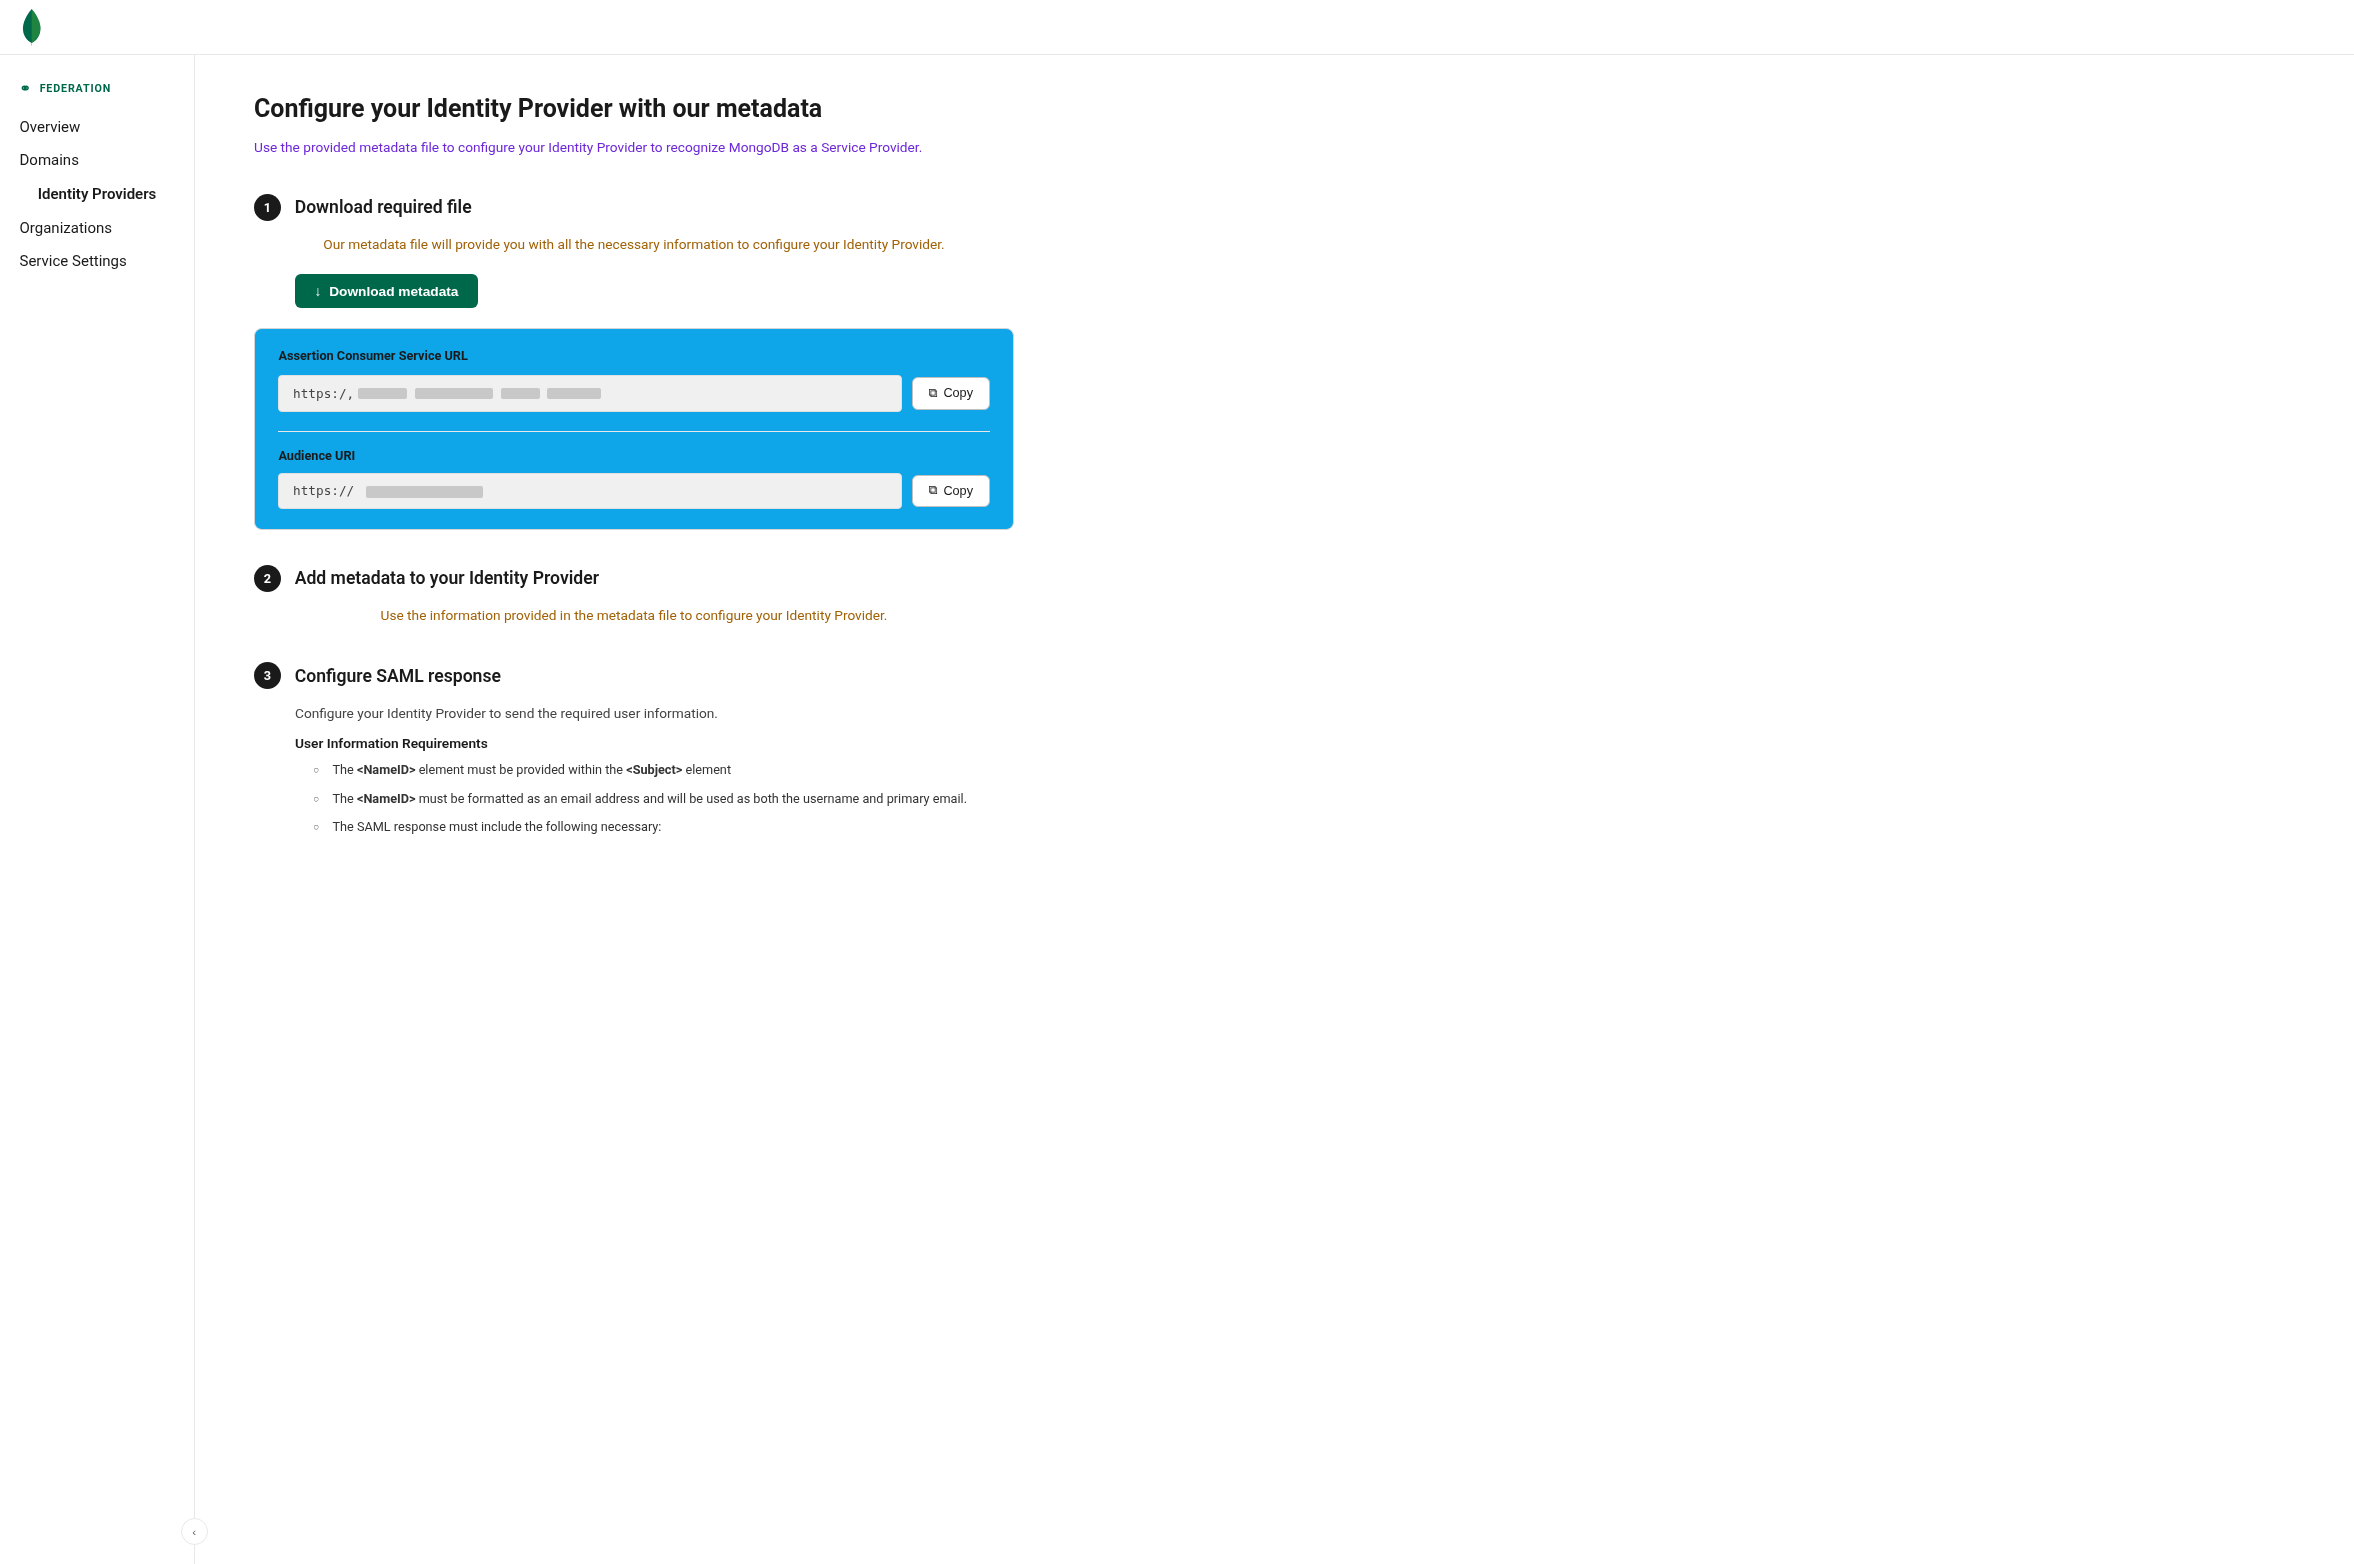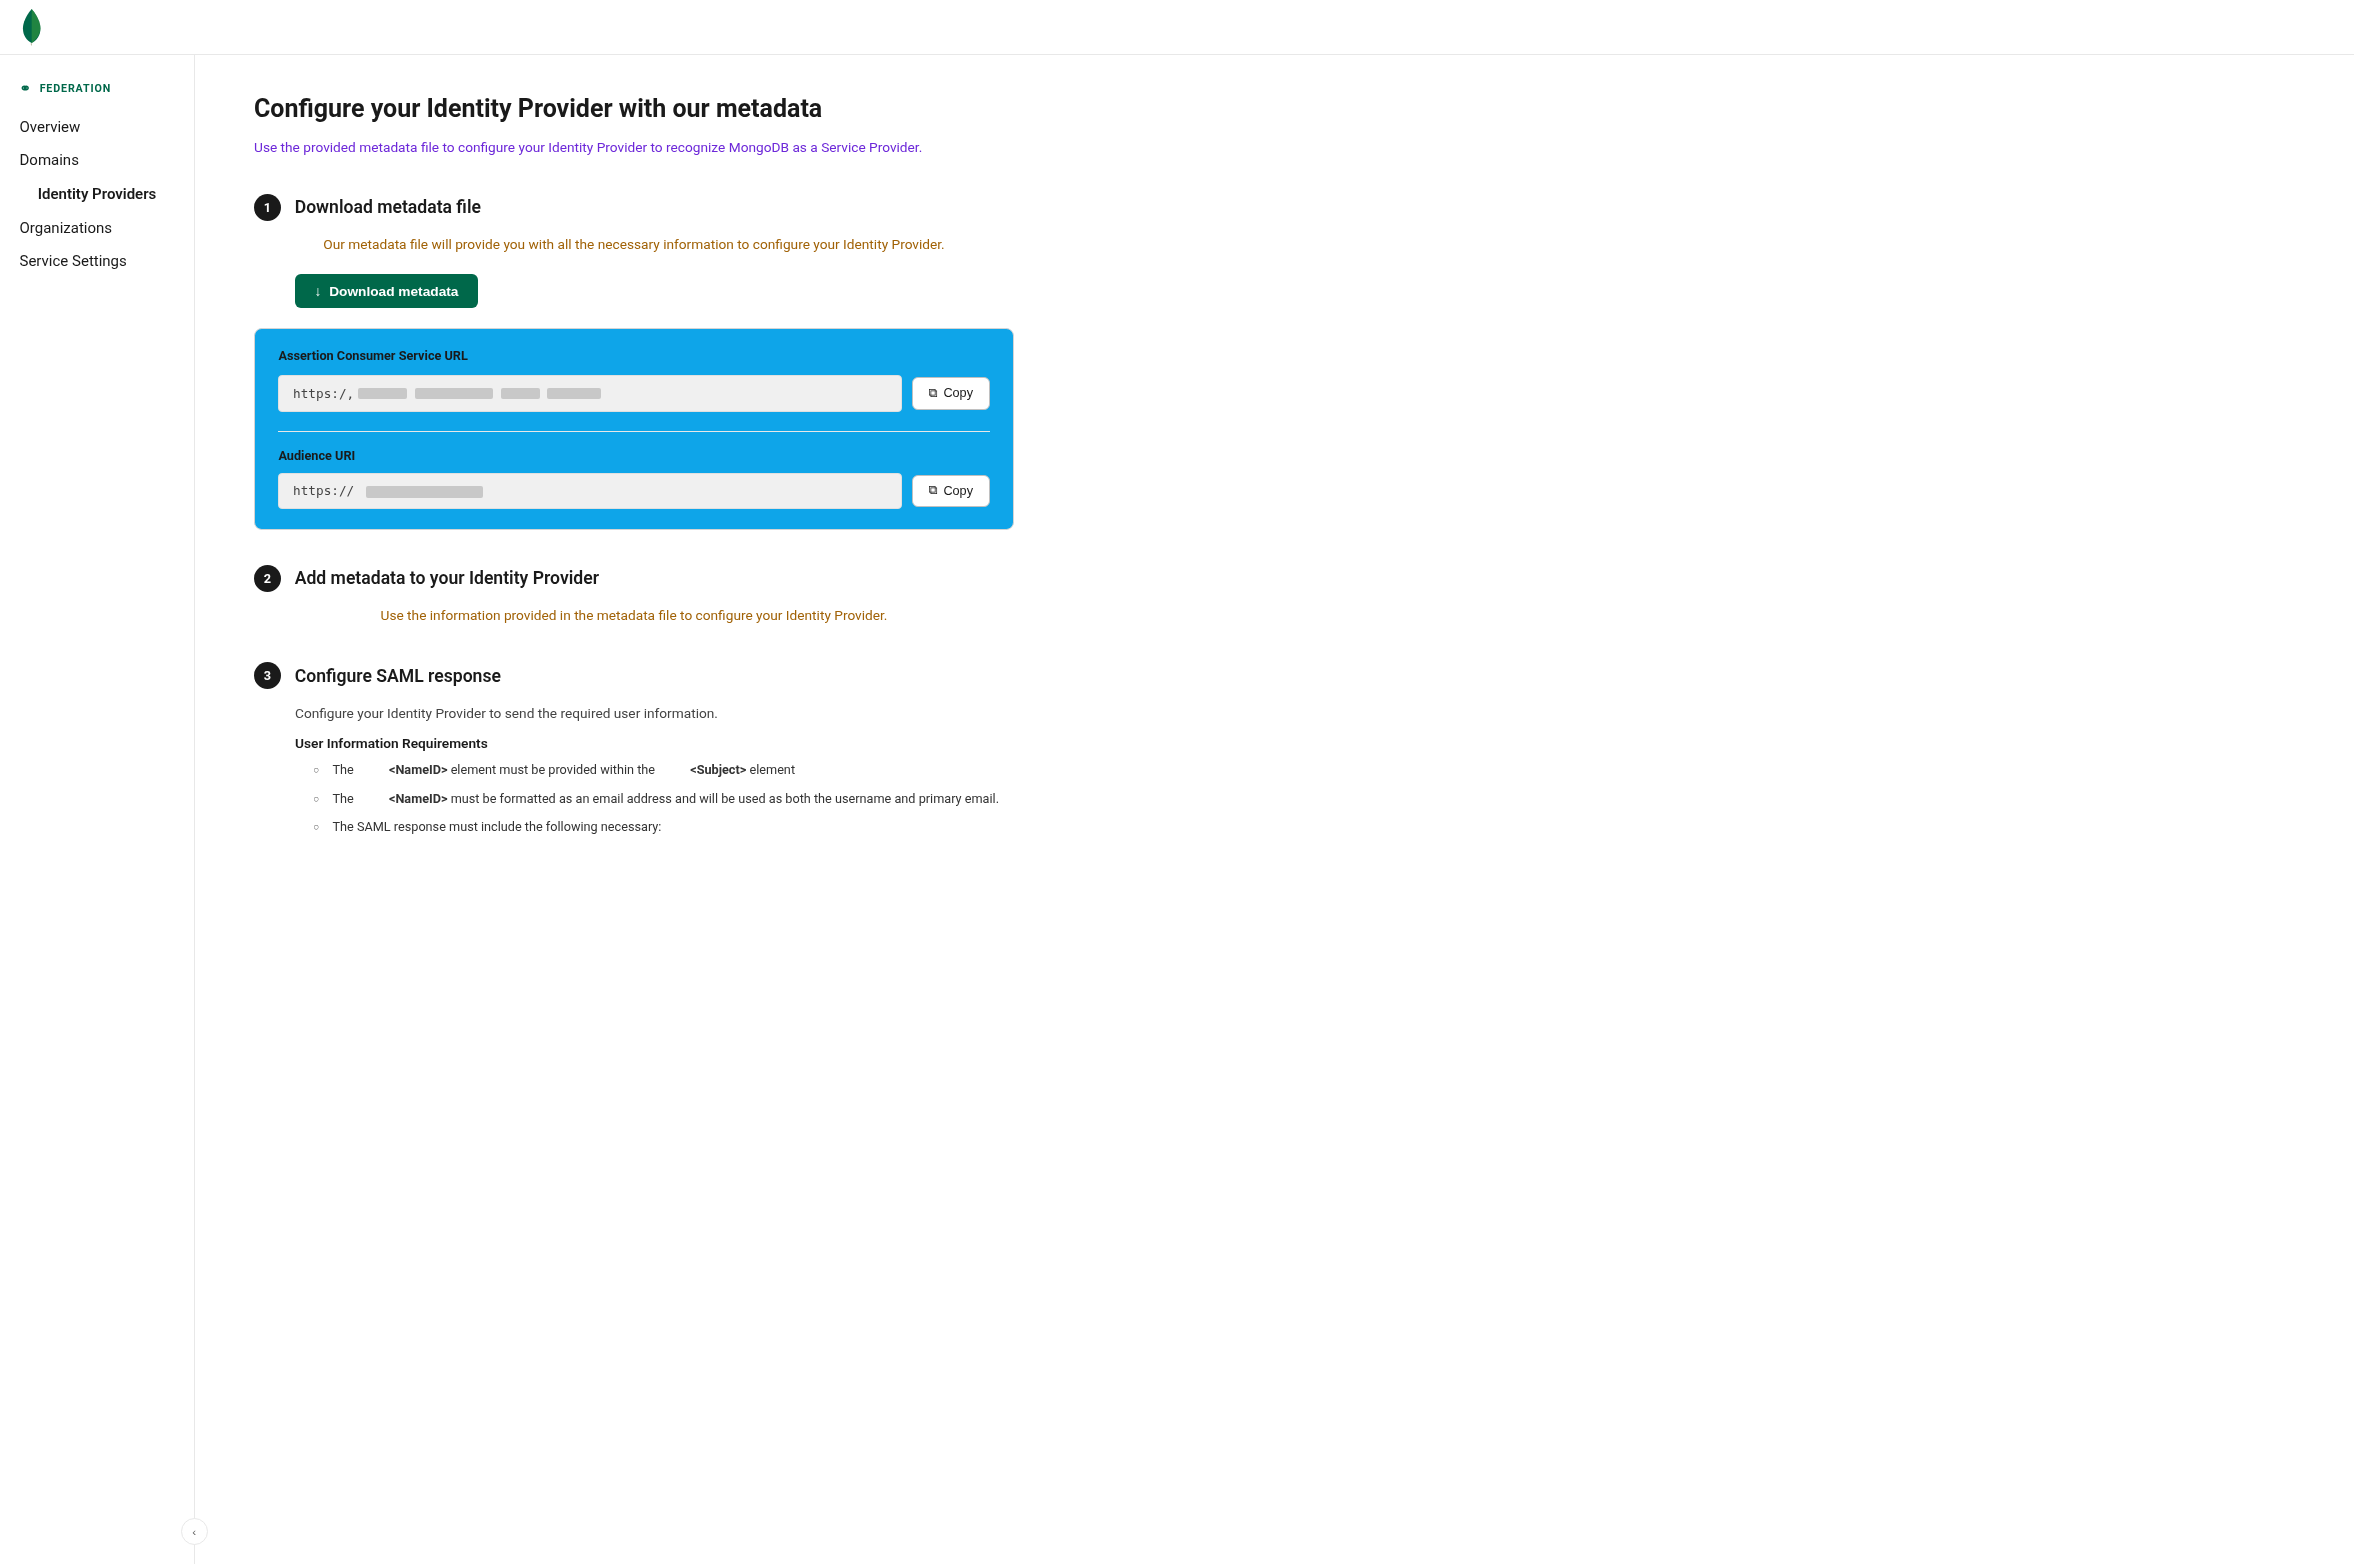--- a/index.html
+++ b/index.html
@@ -285,21 +285,20 @@
       content: '○';
       position: absolute;
       left: 0;
       color: #666;
       font-size: 9.8px;
       top: 2px;
     }
 
     code, .bold-code {
       font-weight: 700;
-      margin-left: 32px;
     }
   </style>
 </head>
 <body>
 
 <div class="top-bar">
   <svg class="logo" viewBox="0 0 24 38" fill="none" xmlns="http://www.w3.org/2000/svg">
     <path d="M12 0C12 0 3 10 3 20C3 27.2 7 32.5 12 35C17 32.5 21 27.2 21 20C21 10 12 0 12 0Z" fill="#00684A"></path>
     <path d="M12 35C12 35 12 37.5 12 38C12 38 11 37 11 35.5L12 35Z" fill="#A6A385"></path>
     <path d="M12 35C13 34.5 21 27.2 21 20C21 10 12 0 12 0V35Z" fill="#3FA037" opacity="0.5"></path>
@@ -338,21 +337,21 @@
   <div class="main-content">
 
     <h1 class="page-title">Configure your Identity Provider with our metadata</h1>
     <p class="page-subtitle">Use the provided metadata file to configure your Identity Provider to recognize MongoDB as a Service Provider.</p>
 
     <div class="step-section">
       <div class="step-header">
         <div class="step-number">
           <span>1</span>
         </div>
-        <span class="step-title">Download metadata file</span>
+        <span class="step-title">Download required file</span>
       </div>
       <p class="step-description">Our metadata file will provide you with all the necessary information to configure your Identity Provider.</p>
       <button class="download-btn">
         <span>↓</span>
         <span>Download metadata</span>
       </button>
 
       
       <div class="url-box">
 

